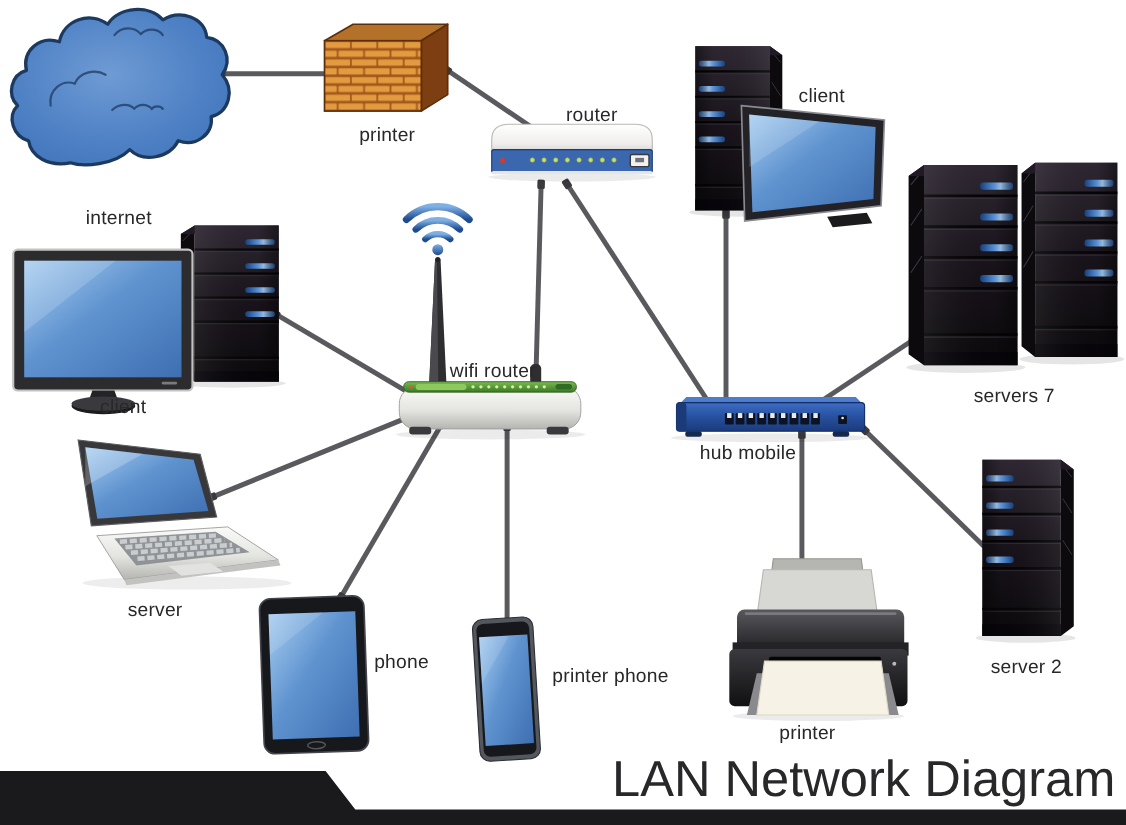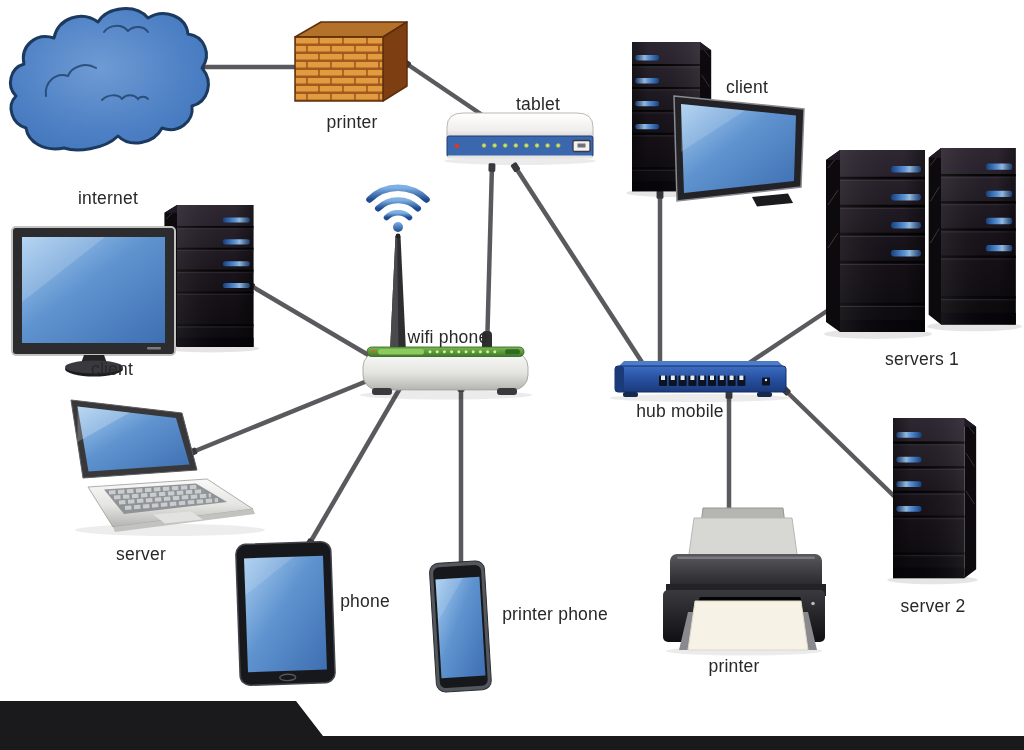--- a/index.html
+++ b/index.html
@@ -286,25 +286,26 @@
 
   <g>
     <use href="#srvTower" transform="matrix(-0.84,0,0,0.88,1670,286)"></use>
   </g>
 
   <polygon points="0,701 296,701 323,736 1024,736 1024,750 0,750" fill="#1a1a1c"></polygon>
 </svg>
 
 <div class="label" style="left:108px;top:188px">internet</div>
 <div class="label" style="left:352px;top:112px">printer</div>
-<div class="label" style="left:538px;top:94px">tablet</div>
+<div class="label" style="left:538px;top:94px">router</div>
 <div class="label" style="left:747px;top:77px">client</div>
-<div class="label" style="left:922px;top:349px">servers 1</div>
+<div class="label" style="left:922px;top:349px">servers 7</div>
 <div class="label" style="left:112px;top:359px">client</div>
-<div class="label" style="left:448px;top:327px">wifi phone</div>
+<div class="label" style="left:448px;top:327px">wifi router</div>
 <div class="label" style="left:680px;top:401px">hub mobile</div>
 <div class="label" style="left:141px;top:544px">server</div>
 <div class="label" style="left:365px;top:591px">phone</div>
 <div class="label" style="left:555px;top:604px">printer phone</div>
 <div class="label" style="left:734px;top:656px">printer</div>
 <div class="label" style="left:933px;top:596px">server 2</div>
 
+<div class="title">LAN Network Diagram</div>
 </div>
 
 </body></html>

